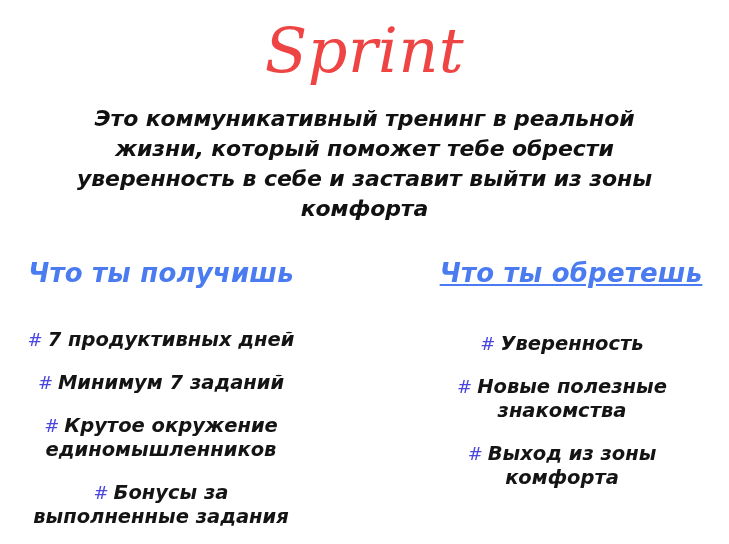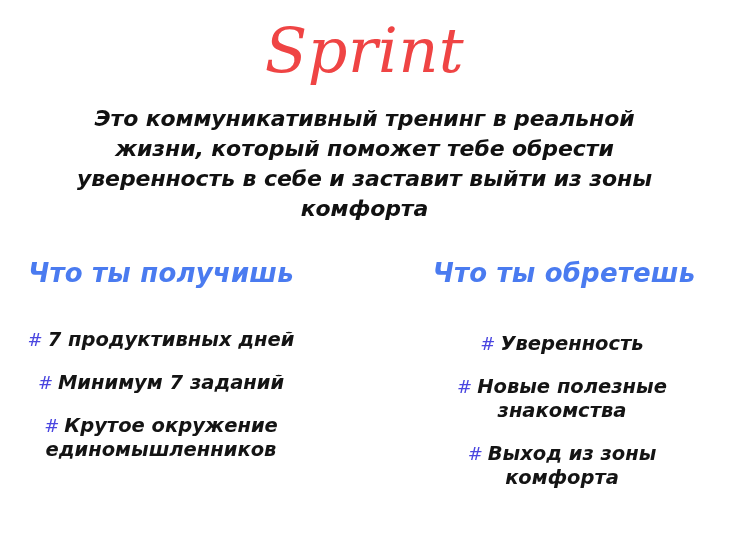--- a/index.html
+++ b/index.html
@@ -87,21 +87,22 @@
     letter-spacing: 0.2px;
     text-align: center;
     white-space: nowrap;
   }
   .column.left .col-heading {
     width: 282px;
     margin-left: 2px;
   }
   .column.right .col-heading {
     width: 270px;
-    margin-left: 9px;
+    margin-left: 16px;
+    text-decoration: underline;
   }
 
   .bullets {
     margin: 0;
     padding: 0;
     list-style: none;
   }
   .column.left .bullets { margin-top: 40px; }
   .column.right .bullets { margin-top: 44px; }
 
@@ -150,20 +151,21 @@
   <div class="subtitle">Это коммуникативный тренинг в реальной жизни, который поможет тебе обрести уверенность в себе и заставит выйти из зоны комфорта</div>
 
   <div class="columns">
 
     <div class="column left">
       <div class="col-heading">Что ты получишь</div>
       <ul class="bullets">
         <li class="bullet"><span class="hash">#</span><span class="bullet-text">7 продуктивных дней</span></li>
         <li class="bullet"><span class="hash">#</span><span class="bullet-text">Минимум 7 заданий</span></li>
         <li class="bullet"><span class="hash">#</span><span class="bullet-text">Крутое окружение единомышленников</span></li>
+        <li class="bullet"><span class="hash">#</span><span class="bullet-text">Бонусы за выполненные задания</span></li>
       </ul>
     </div>
 
     <div class="column right">
       <div class="col-heading">Что ты обретешь</div>
       <ul class="bullets">
         <li class="bullet"><span class="hash">#</span><span class="bullet-text">Уверенность</span></li>
         <li class="bullet"><span class="hash">#</span><span class="bullet-text">Новые полезные знакомства</span></li>
         <li class="bullet"><span class="hash">#</span><span class="bullet-text">Выход из зоны комфорта</span></li>
       </ul>

